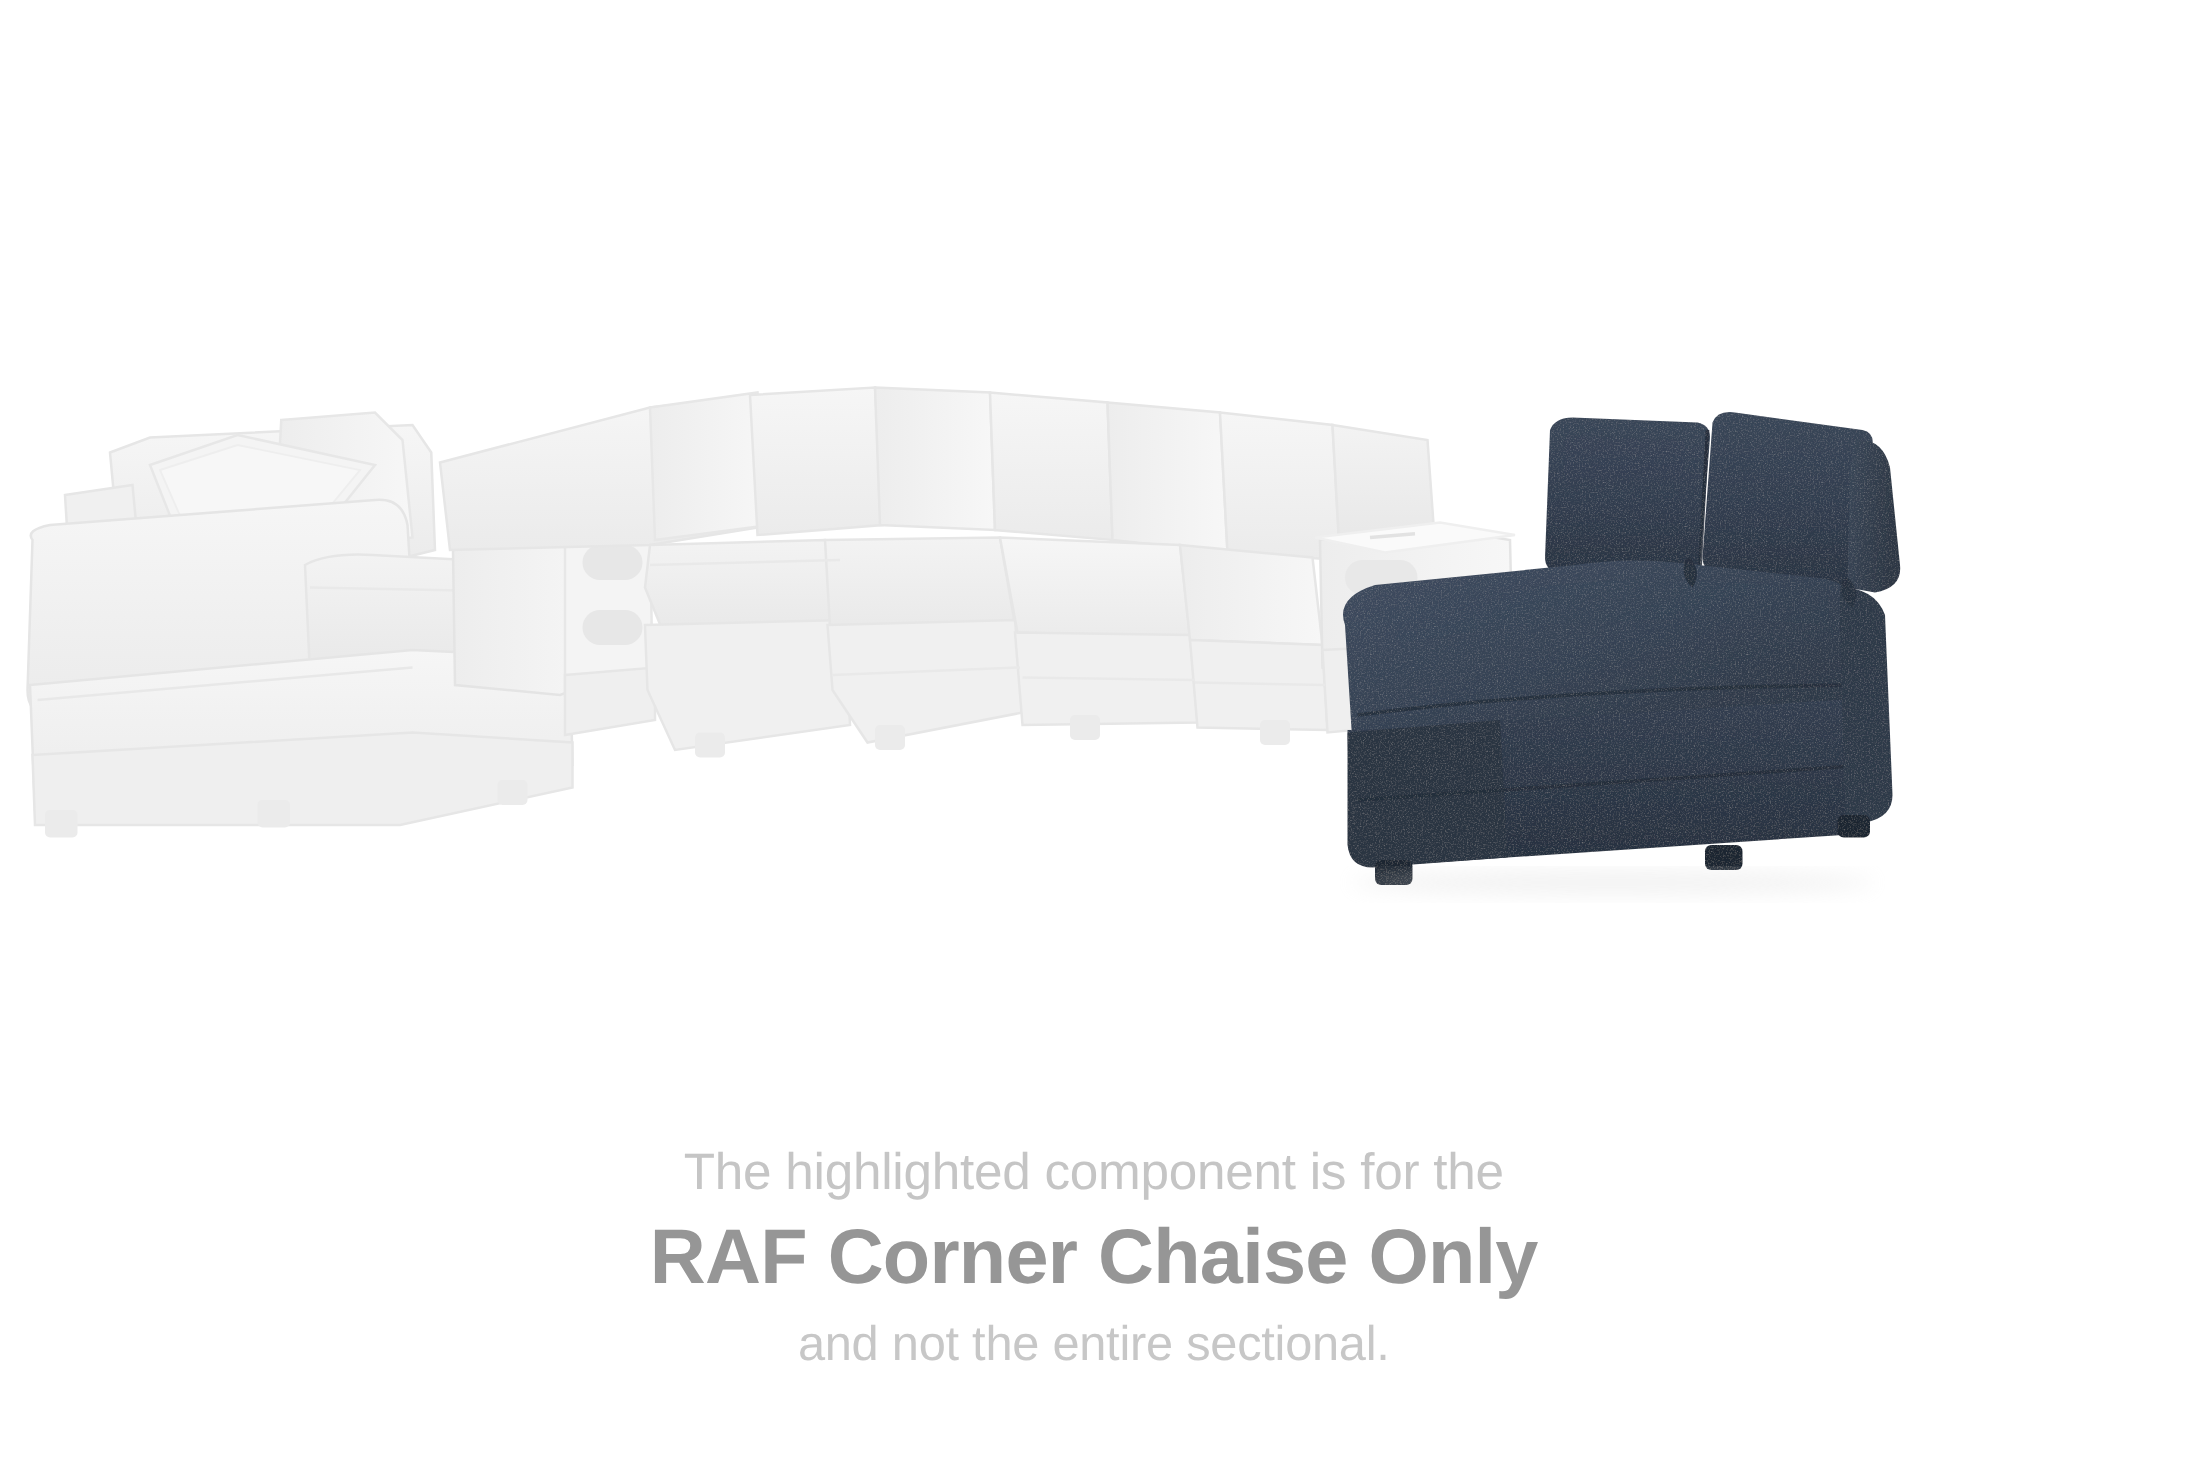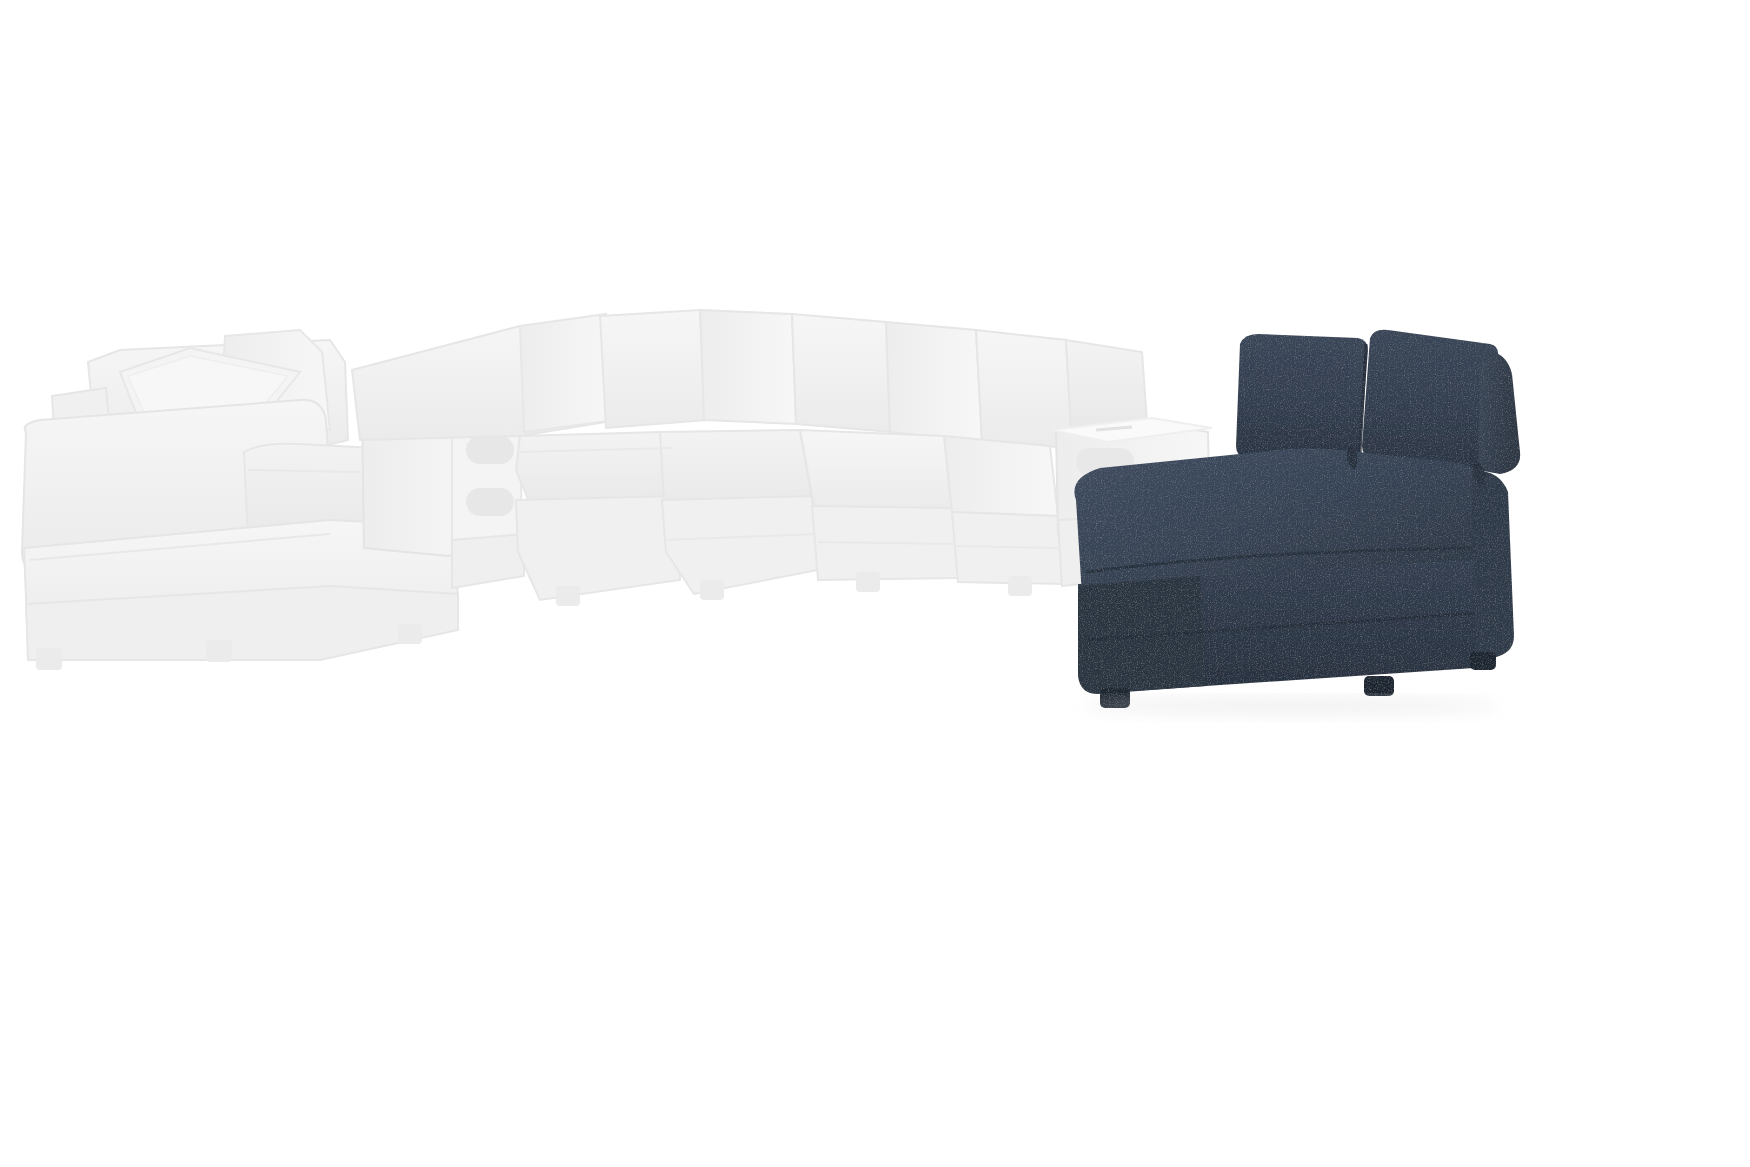--- a/index.html
+++ b/index.html
@@ -271,14 +271,19 @@
         <rect x="1470" y="652" width="26" height="18" rx="5" fill="#1d2531"></rect>
 
         <path d="M1352 446 Q1362 458 1354 470 Q1344 462 1348 448 Z" fill="#262f3d" opacity="0.9"></path>
         <path d="M1478 462 Q1490 472 1482 486 Q1470 478 1474 464 Z" fill="#262f3d" opacity="0.8"></path>
       </g>
 
       <ellipse cx="1290" cy="706" rx="210" ry="9" fill="#d9d9d9" opacity="0.35" filter="url(#navySoftShadow)"></ellipse>
     </svg>
   </div>
 
+  <div id="caption">
+    <div class="caption-line-top">The highlighted component is for the</div>
+    <div class="caption-line-main">RAF Corner Chaise Only</div>
+    <div class="caption-line-bottom">and not the entire sectional.</div>
+  </div>
 
 </div>
 
 </body></html>

